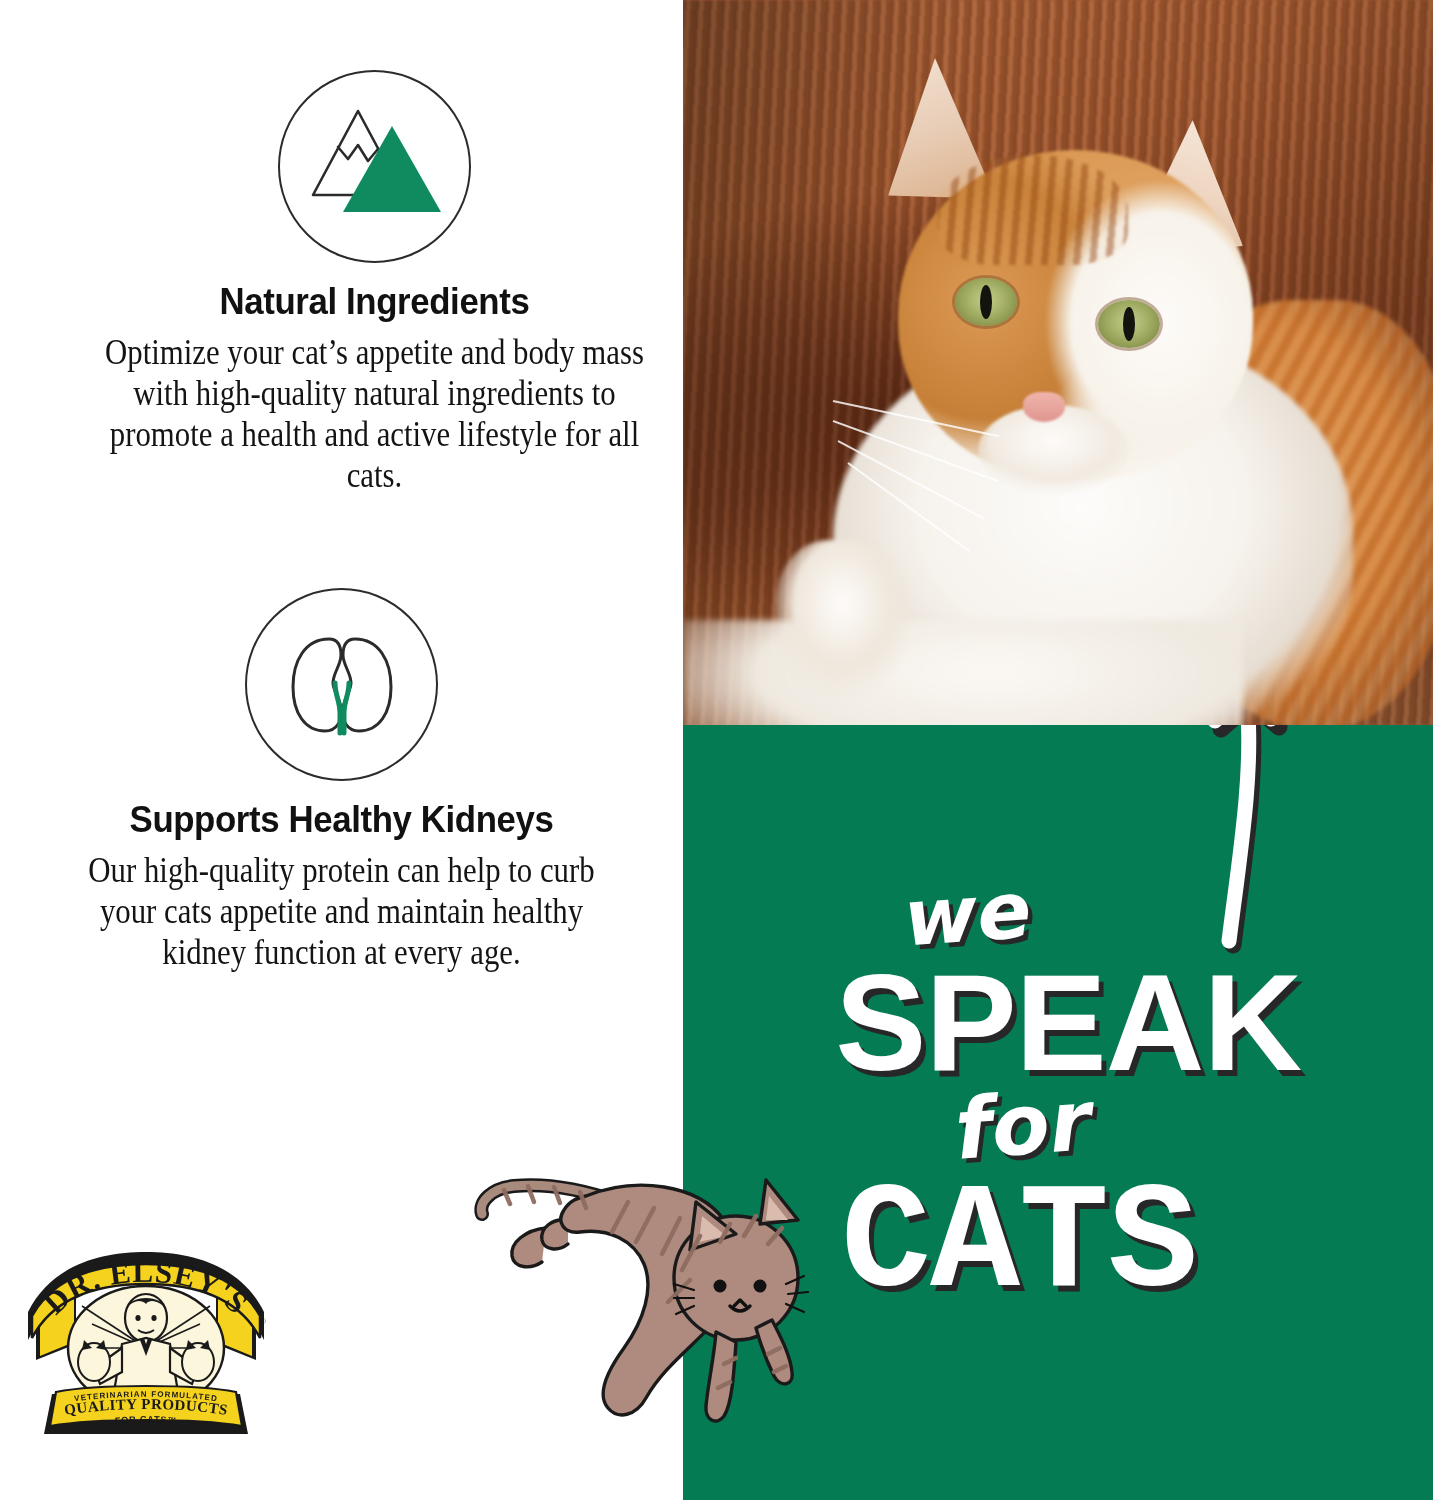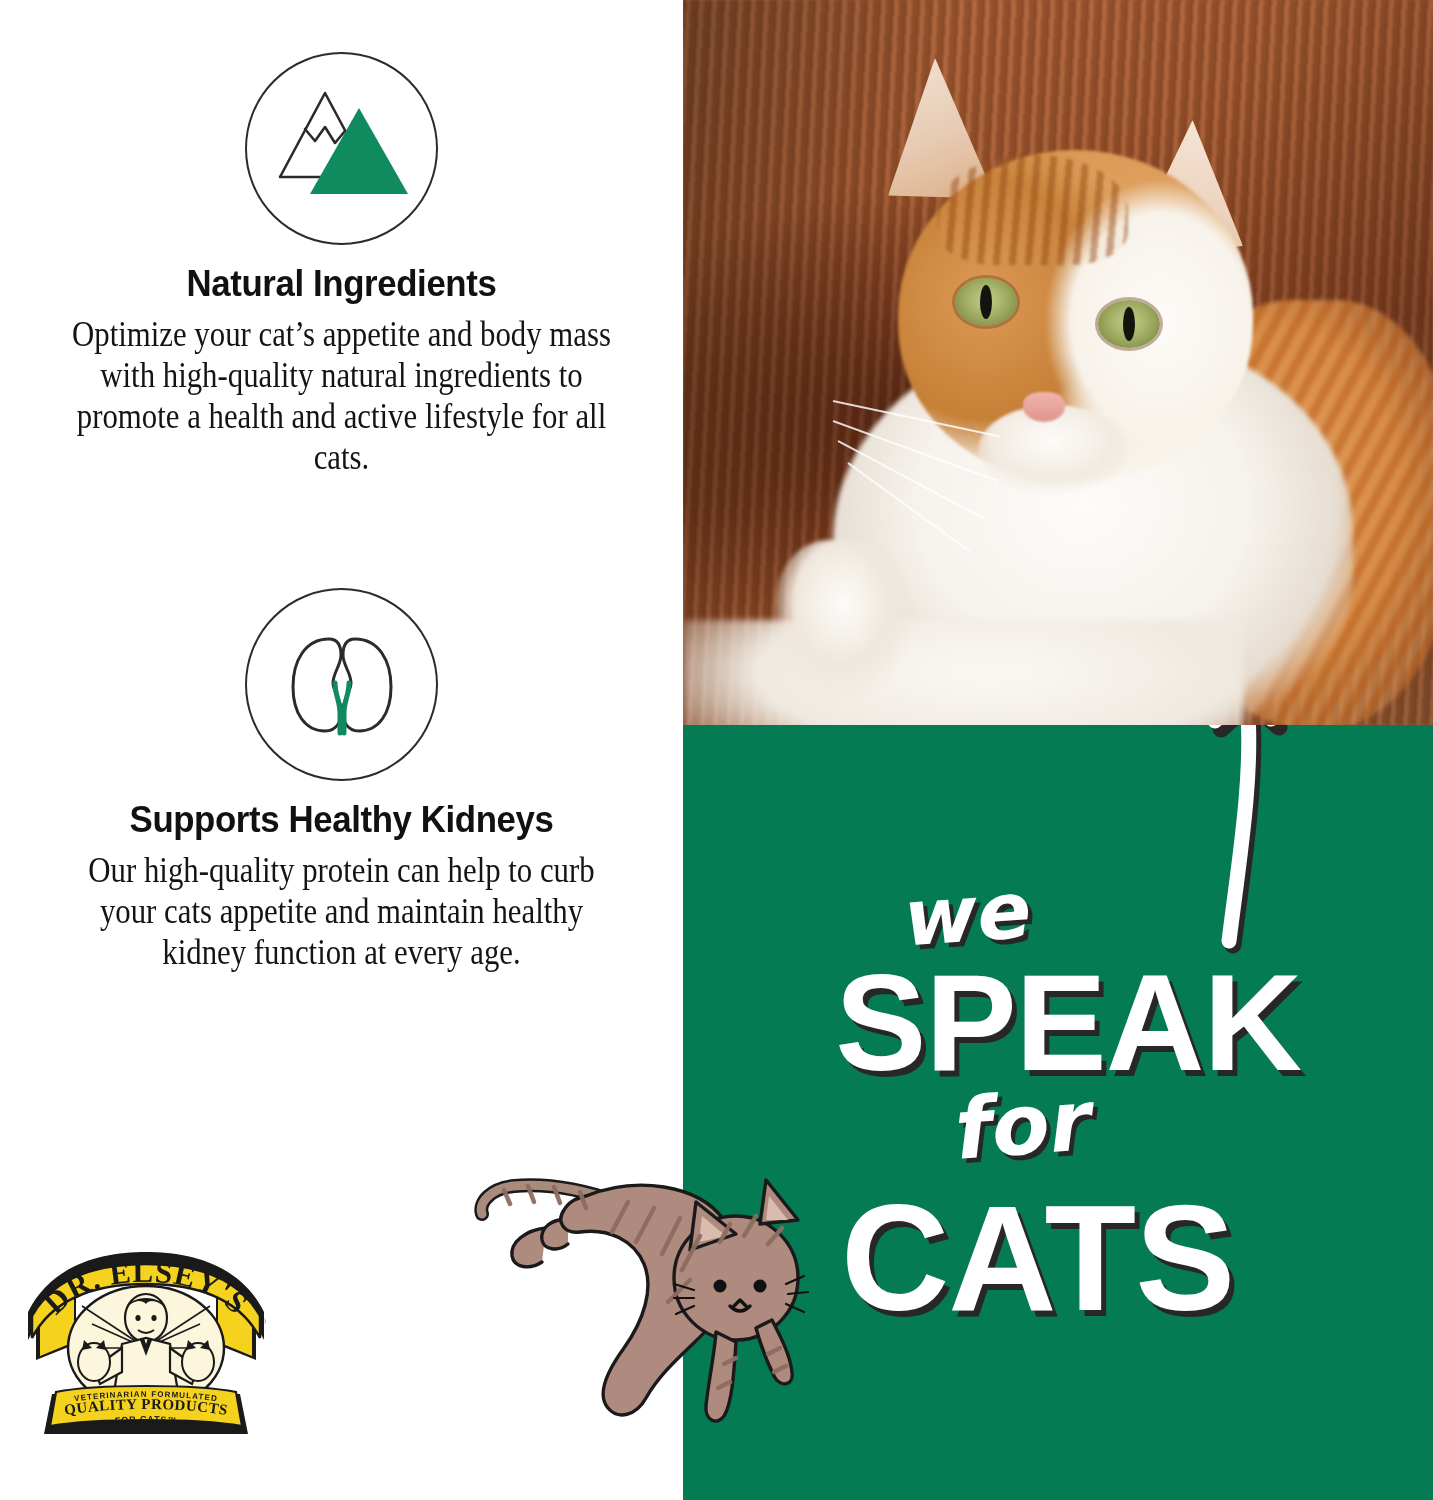--- a/index.html
+++ b/index.html
@@ -11,21 +11,21 @@
     position:relative;
   }
   .stage{position:absolute;left:0;top:0;width:1433px;height:1500px;}
 
   
   .left-col{
     position:absolute;left:0;top:0;width:683px;height:1500px;
     background:#ffffff;
   }
   .feature{position:absolute;left:0;width:683px;text-align:center;}
-  .feature-1{top:52px;}
+  .feature-1{top:70px;margin-left:33px;}
   .feature-2{top:588px;}
 
   .icon-circle{
     width:193px;height:193px;margin:0 auto;
     border:2.5px solid #2b2b2b;border-radius:50%;
     display:flex;align-items:center;justify-content:center;
     box-sizing:border-box;background:#fff;
   }
   .feature-title{
     margin:18px 0 10px 0;
@@ -178,22 +178,22 @@
   }
   .w-for{
     left:272px;top:358px;
     font-family:"DejaVu Sans",sans-serif;
     font-style:italic;font-weight:700;
     font-size:84px;
     transform:rotate(-4deg);
     text-shadow:4px 5px 0 #27272a;
   }
   .w-cats{
-    left:158px;top:458px;
-    font-family:Liberation Sans, sans-serif;
+    left:158px;top:445px;
+    font-family:Liberation Mono, monospace;
     font-weight:700;font-size:150px;
     letter-spacing:-1px;
   }
 
   
   .jump-cat{position:absolute;left:468px;top:1158px;width:380px;height:300px;}
 
   
   .logo{position:absolute;left:22px;top:1252px;width:248px;height:185px;}
 </style>

